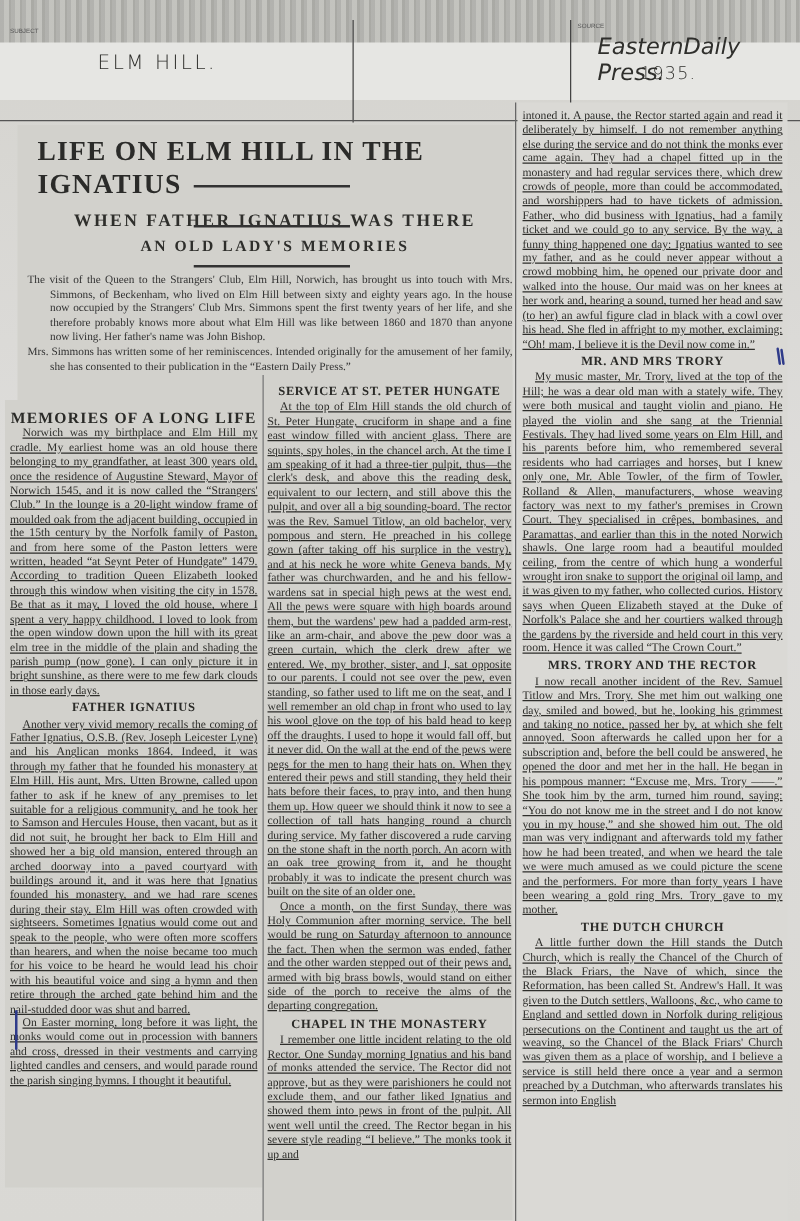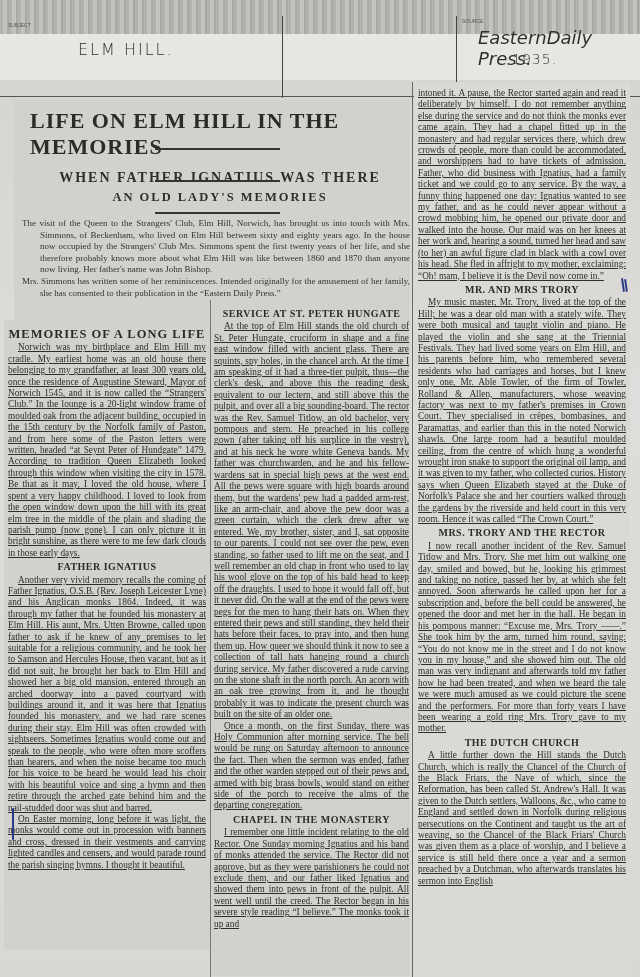--- a/index.html
+++ b/index.html
@@ -93,21 +93,21 @@
     <div class="hline" style="left:0;top:96px;width:640px;background:#555;"></div>
   </div>
 
   <div class="clip" style="left:14px;top:100px;width:396px;height:222px;"></div>
   <div class="clip" style="left:4px;top:320px;width:206px;height:630px;"></div>
   <div class="clip" style="left:210px;top:300px;width:200px;height:676px;"></div>
   <div class="clip clip-col3" style="left:414px;top:82px;width:216px;height:895px;"></div>
 
   <div class="headline">
     <div>LIFE ON ELM HILL IN THE</div>
-    <div>MEMORIES</div>
+    <div>IGNATIUS</div>
   </div>
   <div class="rule" style="left:155px;top:148px;width:125px;"></div>
   <div class="subhead" style="top:170px;">WHEN FATHER IGNATIUS WAS THERE</div>
   <div class="rule" style="left:155px;top:180px;width:125px;"></div>
   <div class="subhead" style="top:190px;font-size:12.5px;">AN OLD LADY'S MEMORIES</div>
   <div class="rule" style="left:155px;top:212px;width:125px;"></div>
 
   <div class="intro" style="top:218px;">
     <p>The visit of the Queen to the Strangers' Club, Elm Hill, Norwich, has brought us into touch with Mrs. Simmons, of Beckenham, who lived on Elm Hill between sixty and eighty years ago. In the house now occupied by the Strangers' Club Mrs. Simmons spent the first twenty years of her life, and she therefore probably knows more about what Elm Hill was like between 1860 and 1870 than anyone now living. Her father's name was John Bishop.</p>
     <p>Mrs. Simmons has written some of her reminiscences. Intended originally for the amusement of her family, she has consented to their publication in the “Eastern Daily Press.”</p>

